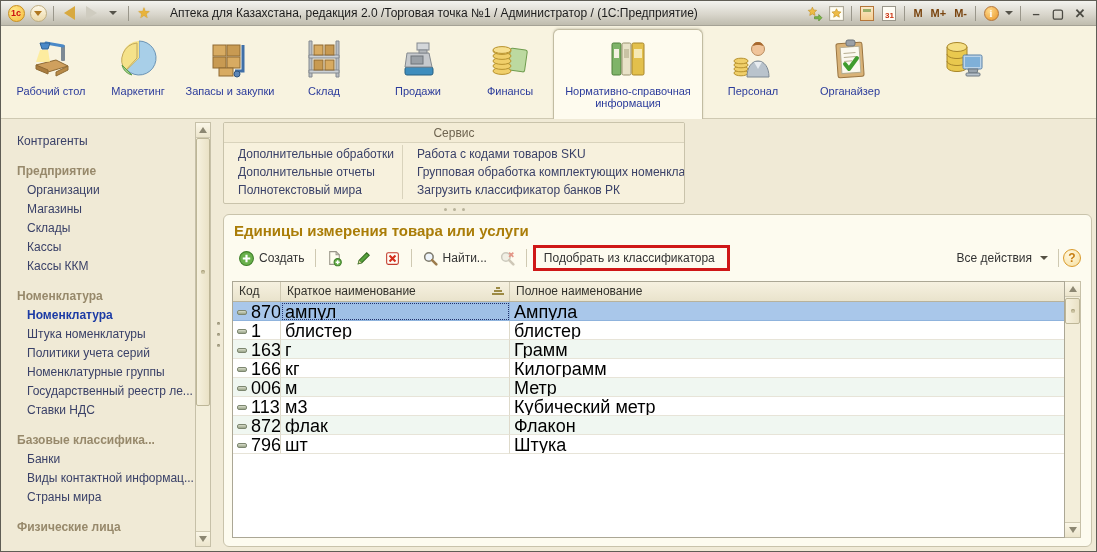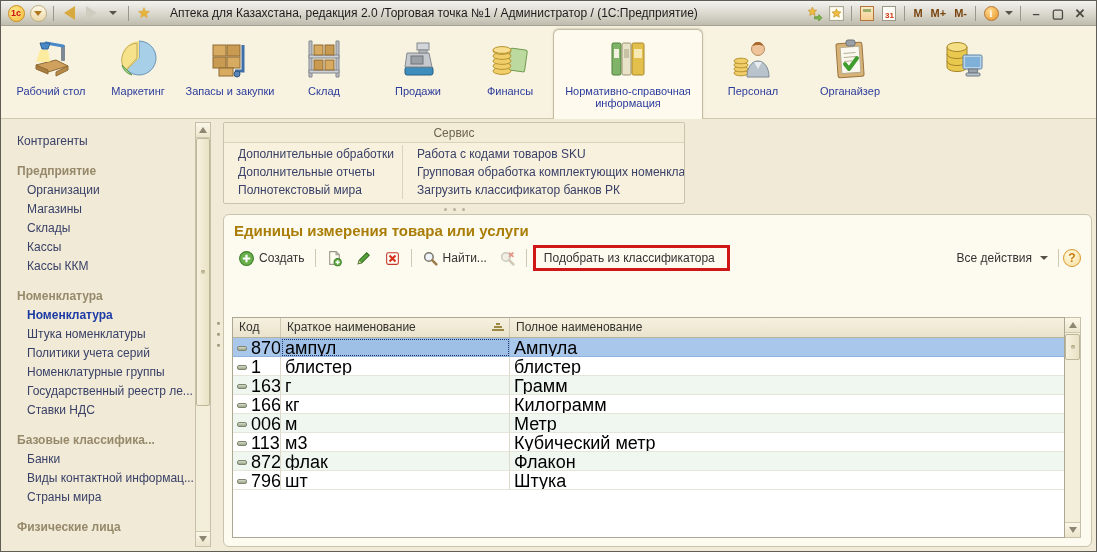--- a/index.html
+++ b/index.html
@@ -101,21 +101,21 @@
           border:1px solid transparent; border-radius:3px; cursor:pointer; background:transparent; }
   .tsep { width:1px; height:18px; background:#cfc9b2; margin:0 4px; }
   .red-box { border:3px solid #cf1717; padding:0 6px 0 2px; margin-left:2px; display:inline-flex; align-items:center; height:26px; }
   .toolbar-right { margin-left:auto; display:flex; align-items:center; }
   .help-btn { width:18px; height:18px; border-radius:50%; border:1px solid #d99a2b; background:radial-gradient(circle at 35% 30%,#fff7dd,#f6dfa0);
               color:#c77d10; font-weight:bold; font-size:12px; display:flex; align-items:center; justify-content:center; cursor:pointer; }
   .caret-d { width:0; height:0; border-left:4px solid transparent; border-right:4px solid transparent;
              border-top:4px solid #555043; display:inline-block; margin-left:4px; }
 
   
-  .grid-zone { flex:1 1 auto; display:flex; min-height:0;margin-top:36px; }
+  .grid-zone { flex:1 1 auto; display:flex; min-height:0; }
   .grid { flex:1 1 auto; border:1px solid #aba795; background:#fff; display:flex; flex-direction:column; min-width:0; }
   .g-head { display:grid; grid-template-columns:48px 229px 1fr; background:linear-gradient(#f6f1e0,#e9e3cc);
             border-bottom:1px solid #b7b29c; flex:0 0 20px; }
   .g-head .hc { font-size:12px; color:#33322c; padding:2px 4px 0 6px; border-right:1px solid #cfc9b2;
                 white-space:nowrap; overflow:hidden; position:relative; }
   .g-head .hc:last-child { border-right:none; }
   .sort-glyph { position:absolute; right:5px; top:5px; width:12px; height:9px; }
   .sort-glyph b { position:absolute; left:50%; background:linear-gradient(#e9dda8,#b9a75c); border:1px solid #9c8a44; height:2px; }
   .sort-glyph b:nth-child(1){ width:4px; margin-left:-2px; top:0; }
   .sort-glyph b:nth-child(2){ width:8px; margin-left:-4px; top:3px; }

